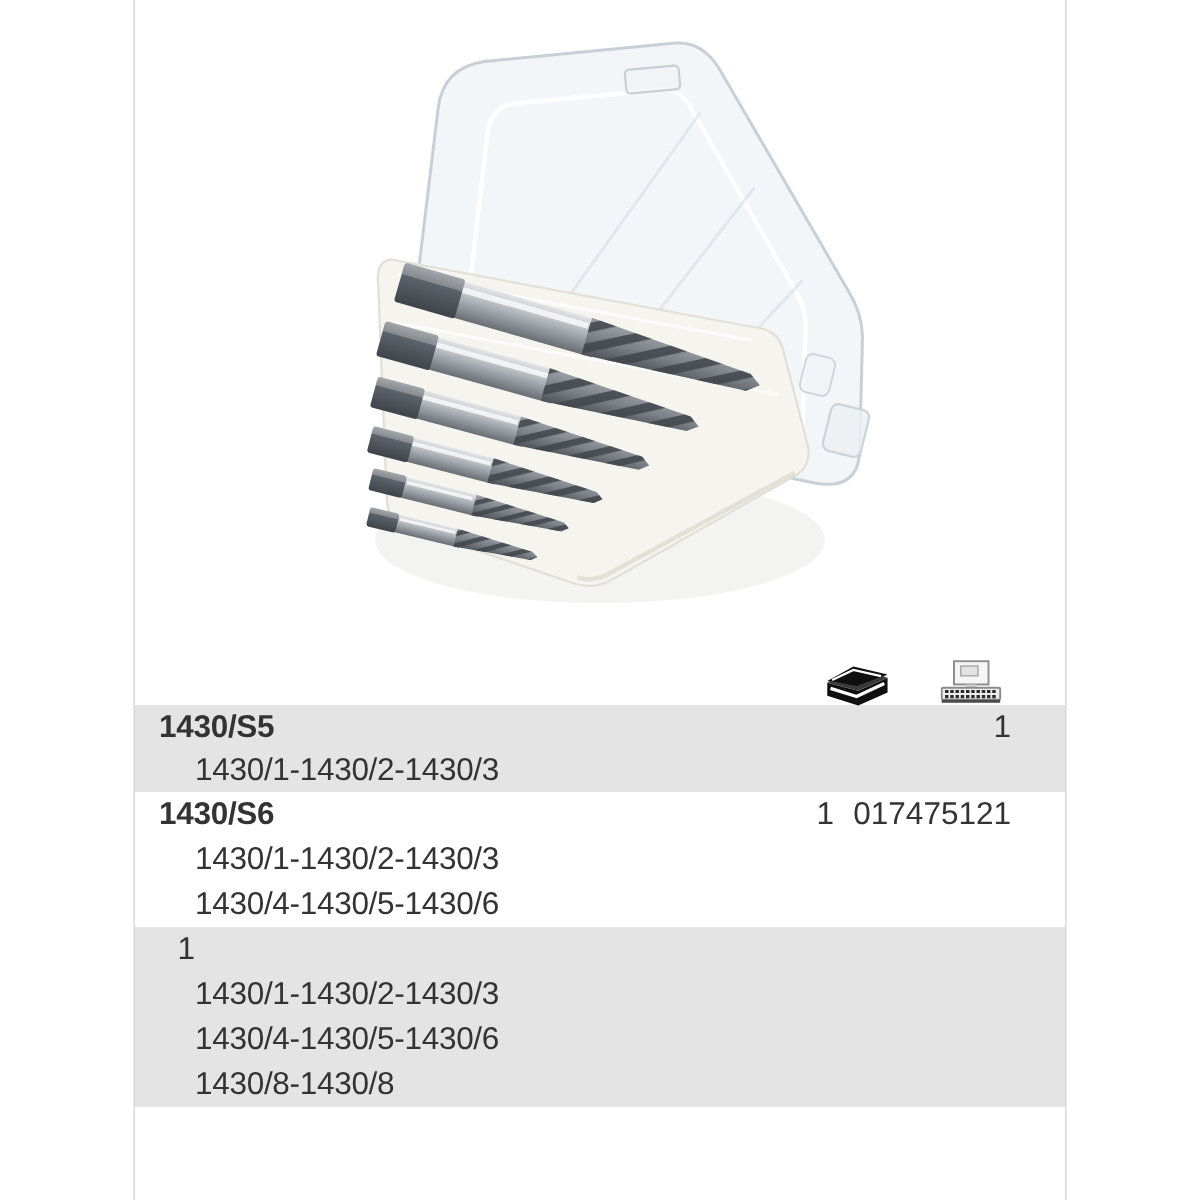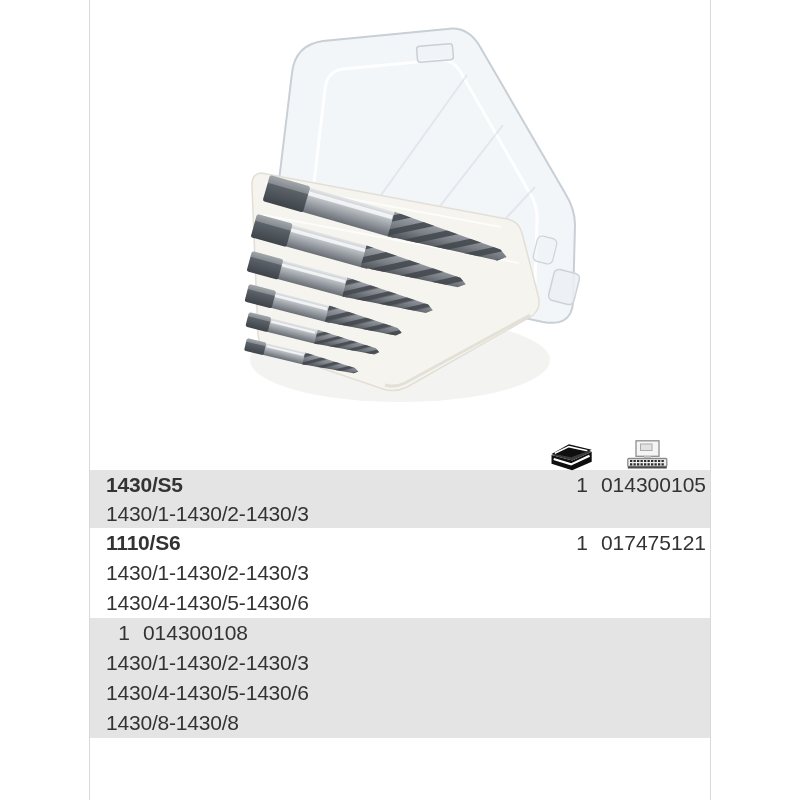--- a/index.html
+++ b/index.html
@@ -16,26 +16,26 @@
   .photo svg { display: block; width: 100%; height: 100%; }
 
   .catalog-table { position: absolute; left: 90px; top: 440px; width: 620px; color: var(--text-color, #333); }
 
   .thead { position: relative; height: 30px; background: #fff; }
   .icon { position: absolute; bottom: 2px; display: block; }
   .icon svg { display: block; }
   .icon.pkg { left: 455px; width: 50px; height: 27px; }
   .icon.ean { left: 537px; width: 41px; height: 28px; }
 
-  .group { padding: 0 4px 0 16px; font-size: 21px; }
+  .group { padding: 0 36px 0 16px; font-size: 21px; }
   .group.shaded { background: var(--shade, #e4e4e4); }
   .group .line { display: flex; line-height: 29px; white-space: nowrap; }
   .group.g2 .line, .group.g3 .line { line-height: 30px; }
   .code { flex: 1 1 auto; font-weight: bold; letter-spacing: -0.2px; }
-  .sub  { flex: 1 1 auto; letter-spacing: -0.2px; }
+  .sub  { flex: 1 1 auto; letter-spacing: -0.2px; margin-left: 24px; }
   .qty  { width: 24px; text-align: right; }
   .eanv { width: 118px; text-align: right; }
 </style>
 </head>
 <body>
 
 <div class="page">
 
   <div class="vline left"></div>
   <div class="vline right"></div>
@@ -165,45 +165,43 @@
           <line x1="3" y1="24.4" x2="38" y2="24.4" stroke="#2b2b2b" stroke-width="2.1" stroke-dasharray="2.3,1.2"></line>
           <rect x="0.8" y="26.5" width="39" height="2" fill="#4a4a4a"></rect>
         </svg>
       </span>
     </div>
 
     <div class="group g1 shaded">
       <div class="line">
         <span class="code">1430/S5</span>
         <span class="qty">1</span>
-        <span class="eanv">014300105</span>
       </div>
       <div class="line">
         <span class="sub">1430/1-1430/2-1430/3</span>
       </div>
     </div>
 
     <div class="group g2">
       <div class="line">
-        <span class="code">1110/S6</span>
+        <span class="code">1430/S6</span>
         <span class="qty">1</span>
         <span class="eanv">017475121</span>
       </div>
       <div class="line">
         <span class="sub">1430/1-1430/2-1430/3</span>
       </div>
       <div class="line">
         <span class="sub">1430/4-1430/5-1430/6</span>
       </div>
     </div>
 
     <div class="group g3 shaded">
       <div class="line">
         <span class="qty">1</span>
-        <span class="eanv">014300108</span>
       </div>
       <div class="line">
         <span class="sub">1430/1-1430/2-1430/3</span>
       </div>
       <div class="line">
         <span class="sub">1430/4-1430/5-1430/6</span>
       </div>
       <div class="line">
         <span class="sub">1430/8-1430/8</span>
       </div>

